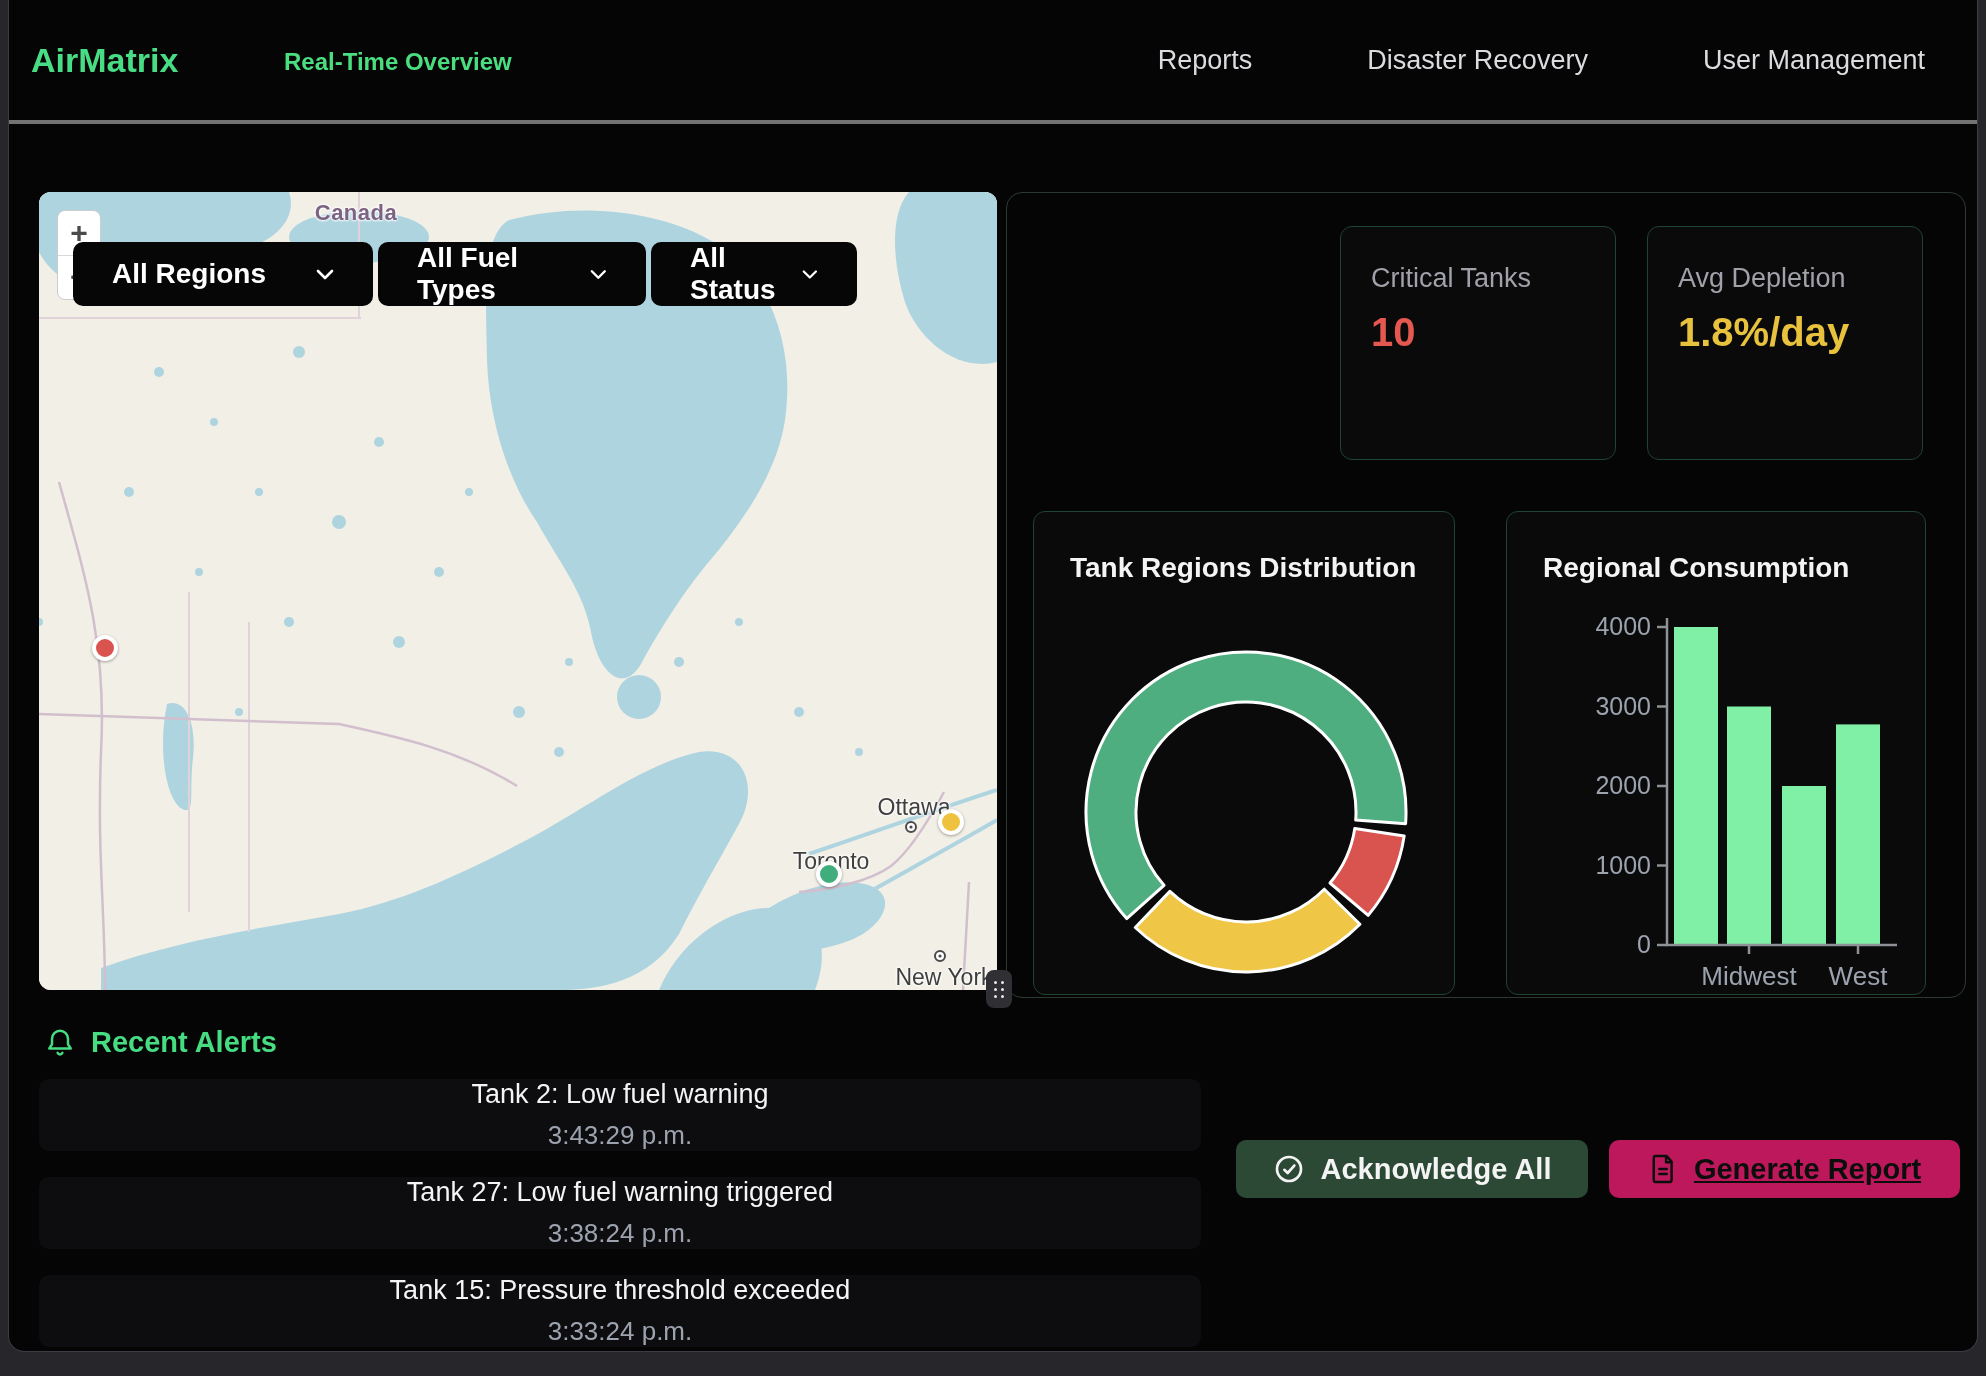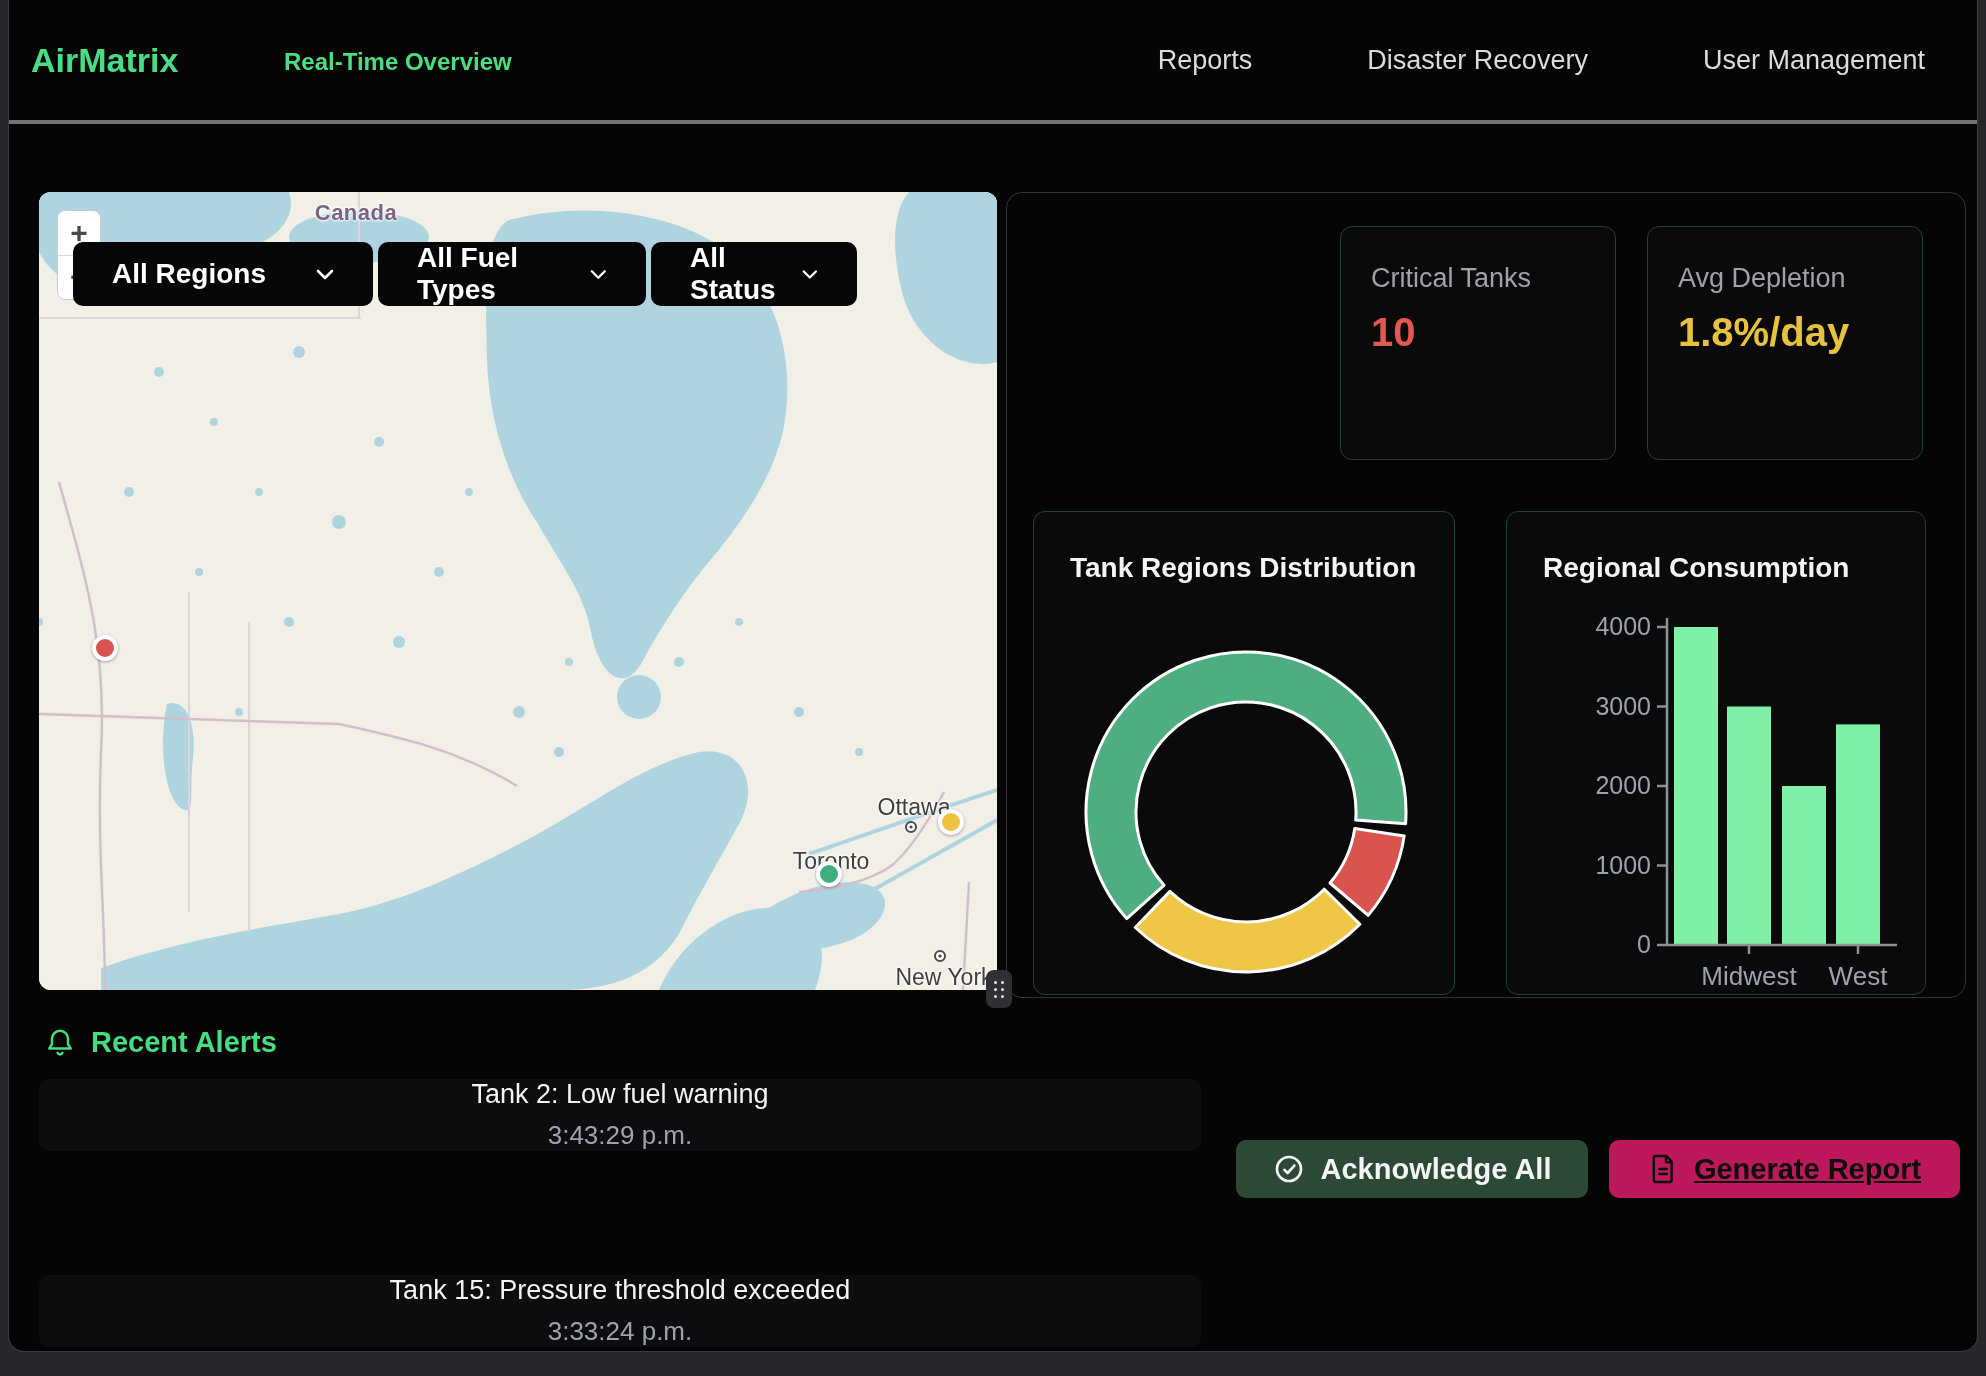--- a/index.html
+++ b/index.html
@@ -260,20 +260,24 @@
       <path d="M12 3 a6.5 6.5 0 0 0 -6.5 6.5 V14 l-2.2 3.4 h17.4 L18.5 14 V9.5 A6.5 6.5 0 0 0 12 3 Z" fill="none" stroke="#46dd82" stroke-width="2" stroke-linejoin="round"></path>
       <path d="M10 21 a2.2 2.2 0 0 0 4 0" fill="none" stroke="#46dd82" stroke-width="2" stroke-linecap="round"></path>
     </svg>
     <div id="alerts-title">Recent Alerts</div>
   </div>
 
   <div class="alert-row" id="row0">
     <span class="alert-text">Tank 2: Low fuel warning</span>
     <span class="alert-time">3:43:29 p.m.</span>
   </div>
+  <div class="alert-row" id="row1">
+    <span class="alert-text">Tank 27: Low fuel warning triggered</span>
+    <span class="alert-time">3:38:24 p.m.</span>
+  </div>
   <div class="alert-row" id="row2">
     <span class="alert-text">Tank 15: Pressure threshold exceeded</span>
     <span class="alert-time">3:33:24 p.m.</span>
   </div>
 
   <button class="actbtn" id="btn-ack">
     <svg width="32" height="32" viewBox="0 0 24 24">
       <circle cx="12" cy="12" r="9" fill="none" stroke="#f4f4f5" stroke-width="2"></circle>
       <path d="M8.5 12.6 L11 15 L16 9.4" fill="none" stroke="#f4f4f5" stroke-width="2" stroke-linecap="round" stroke-linejoin="round"></path>
     </svg>

